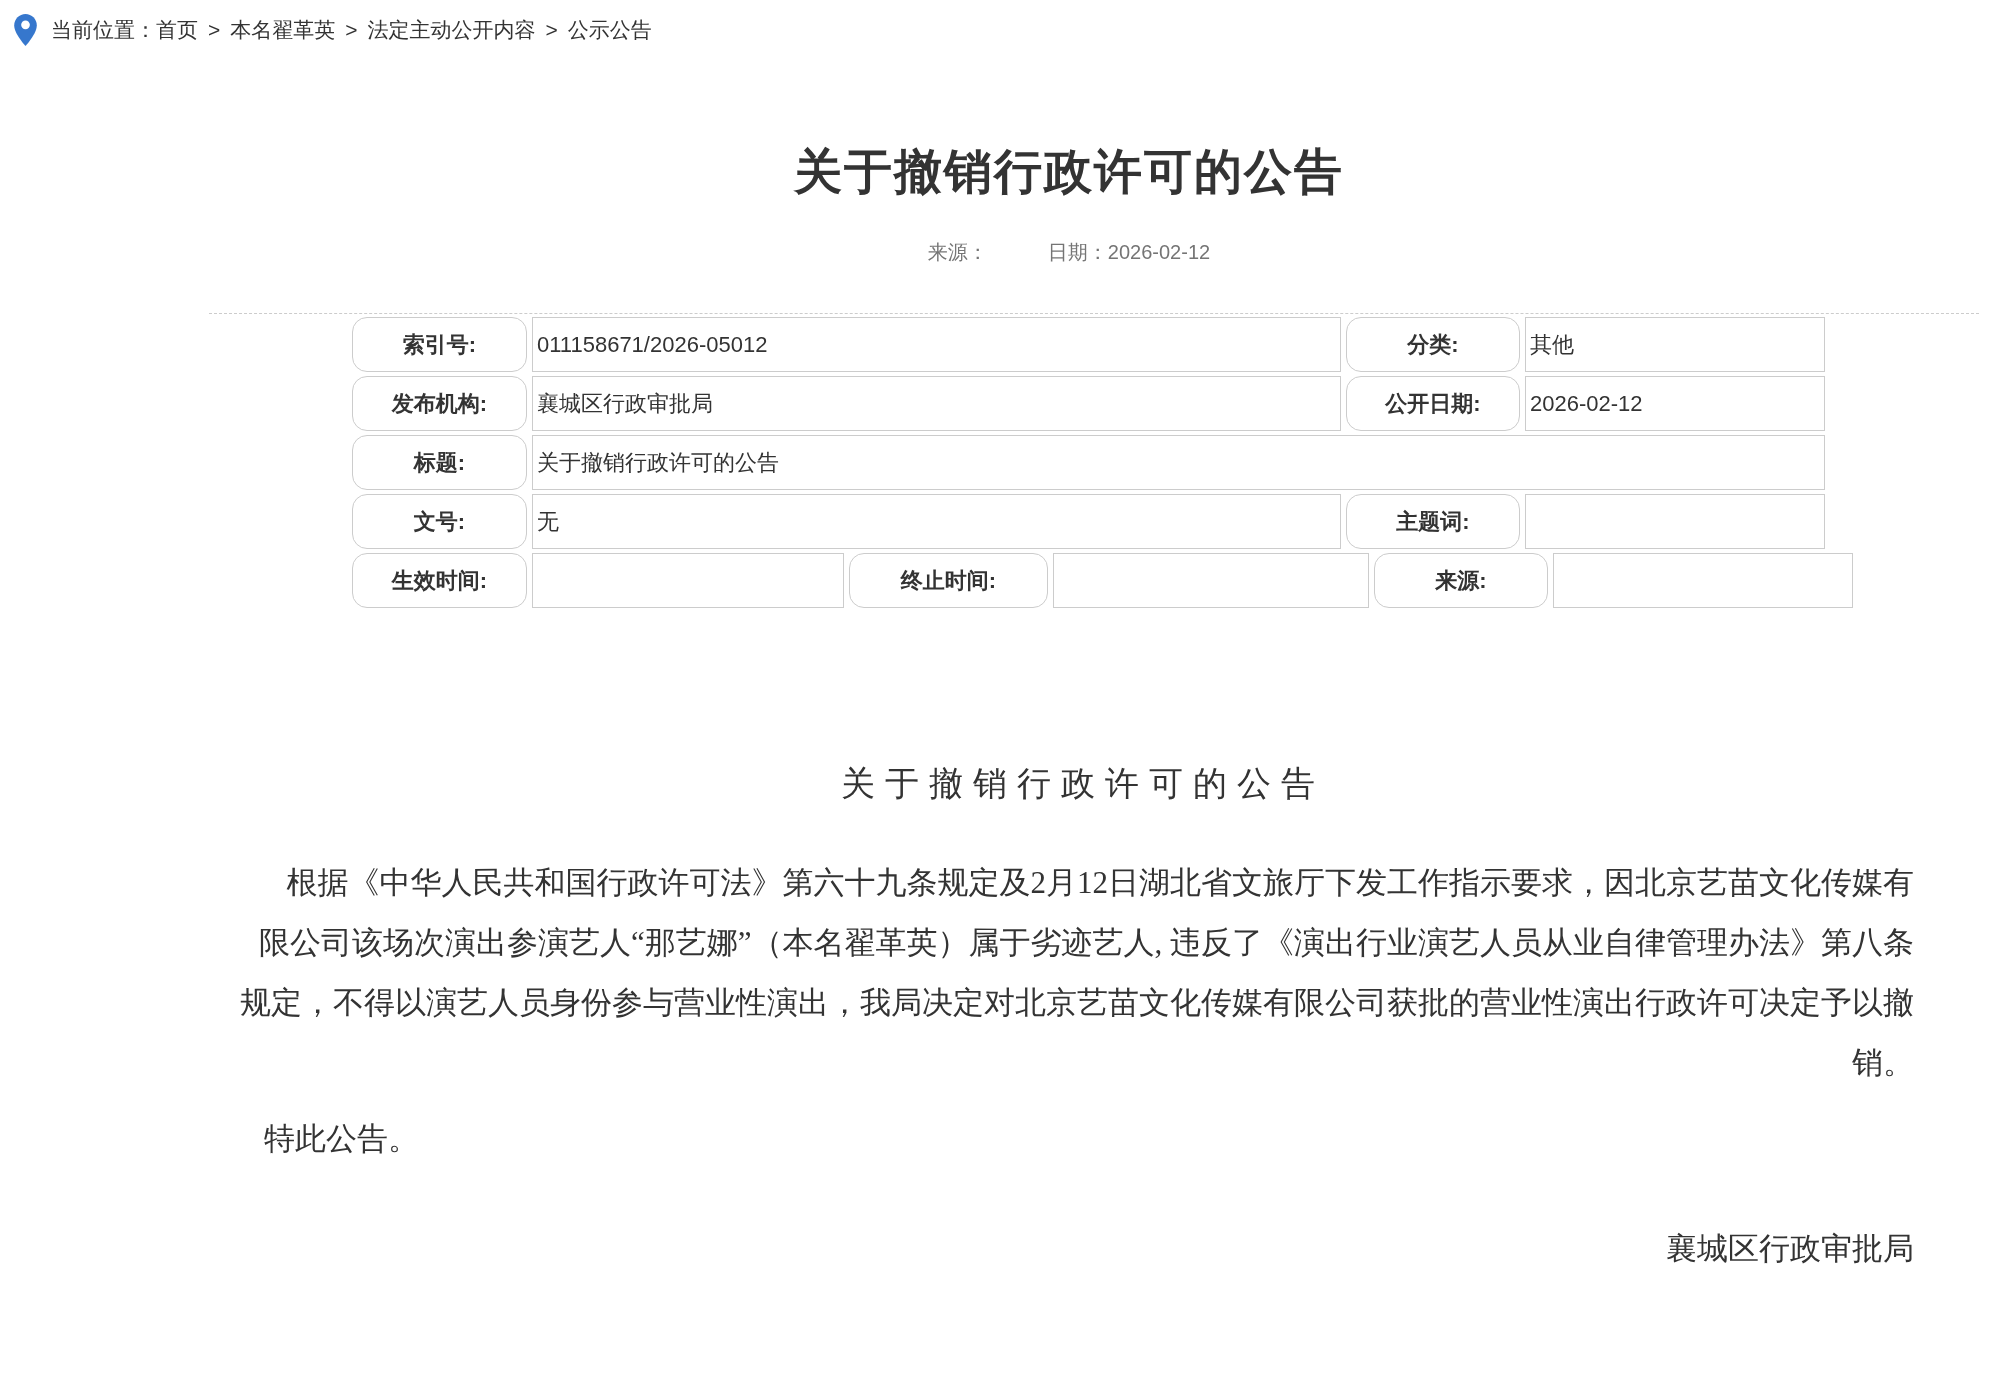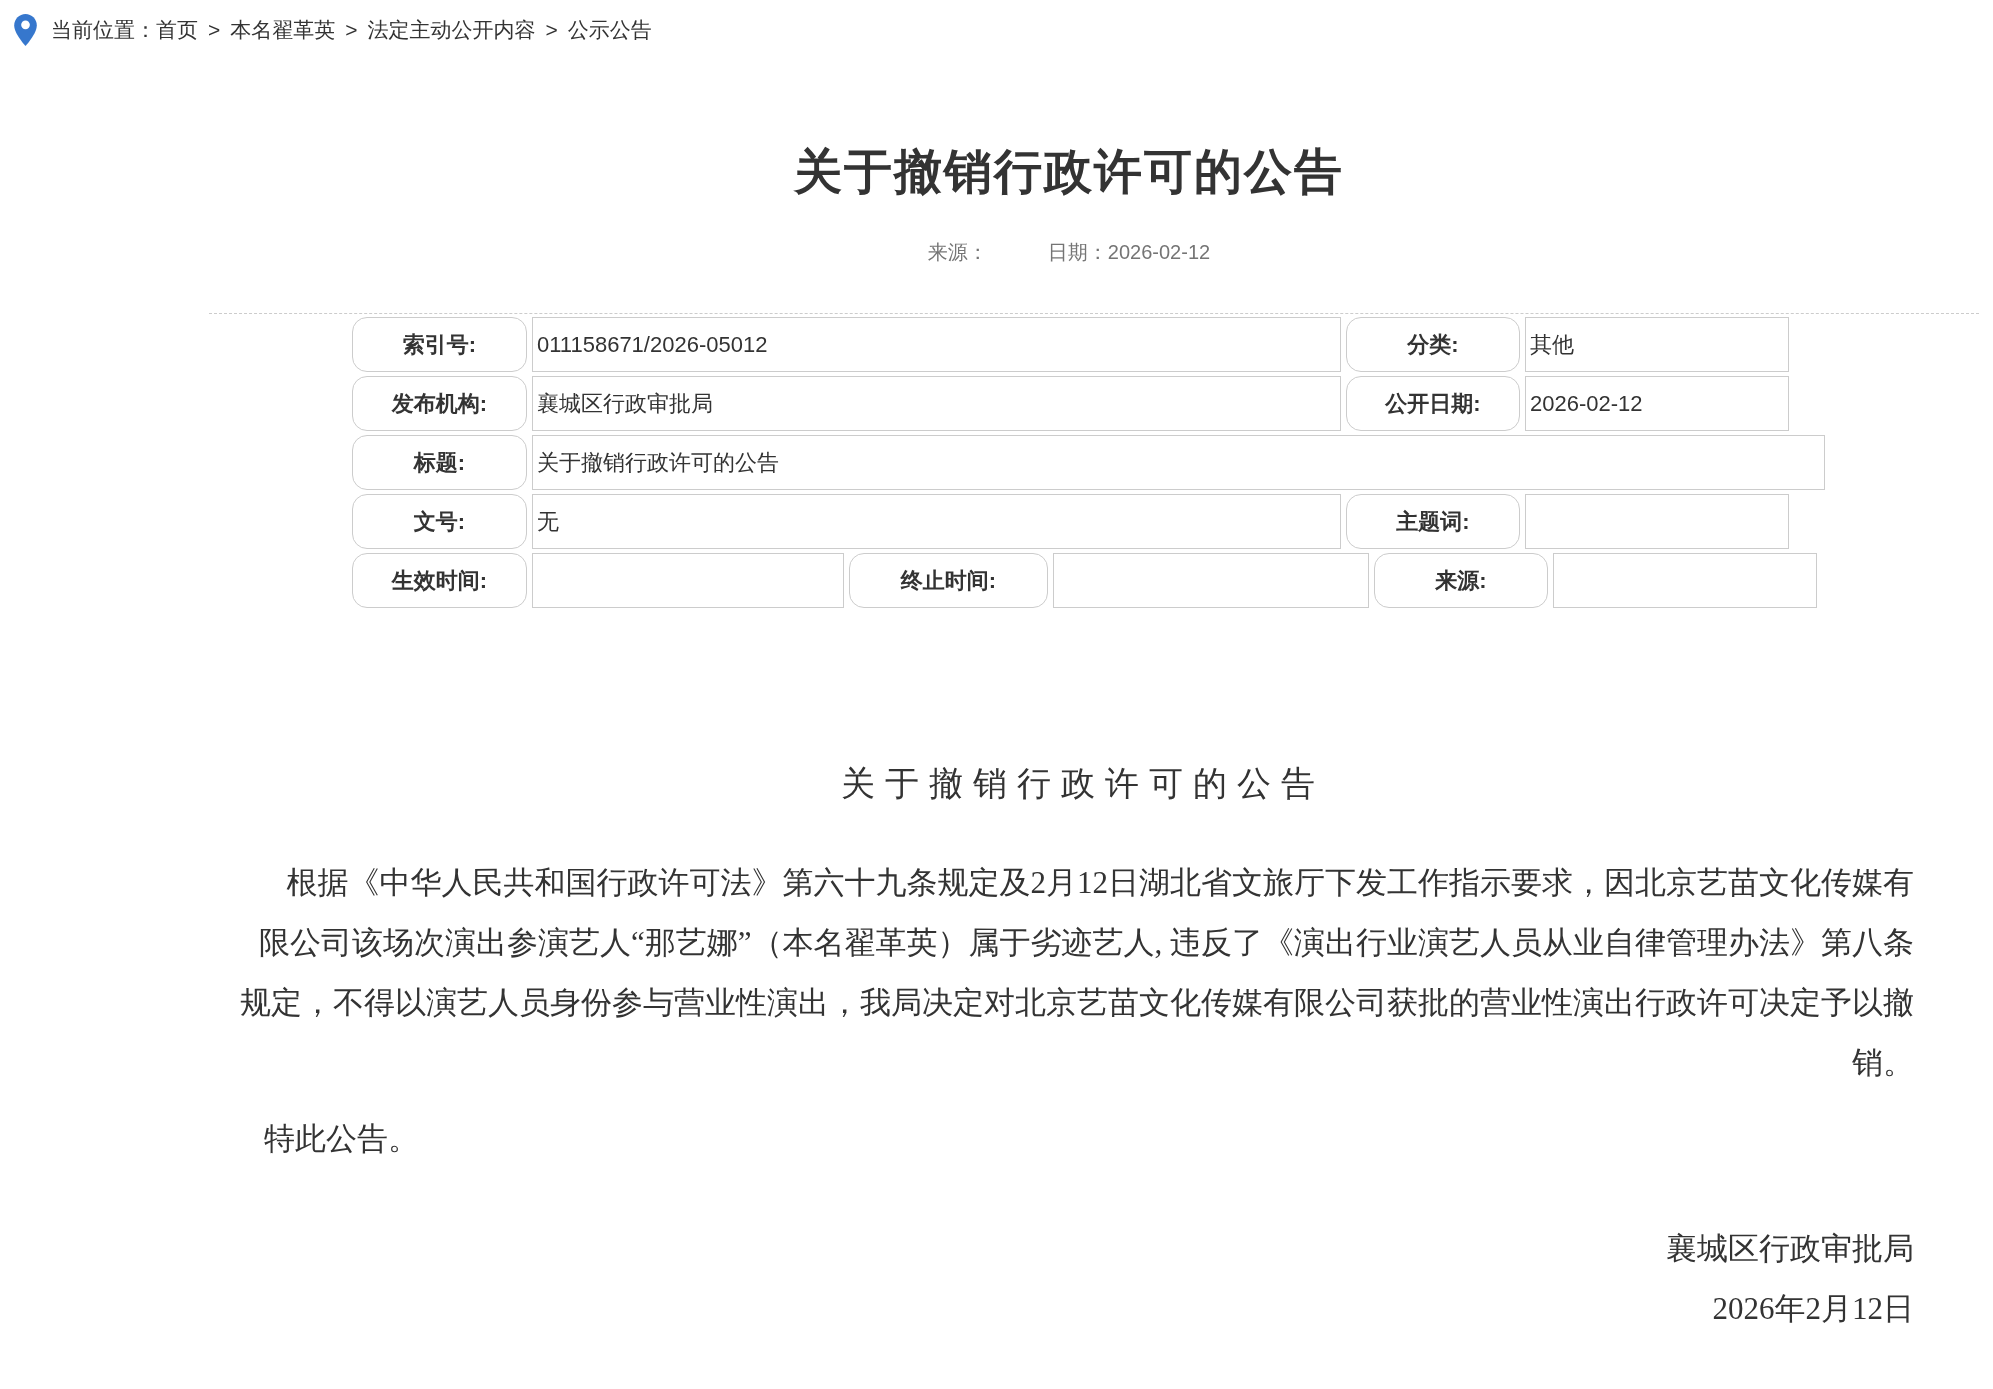--- a/index.html
+++ b/index.html
@@ -31,21 +31,21 @@
   }
   
   .meta-table{margin-top:3px;margin-left:208px;display:flex;flex-direction:column;gap:4px;}
   .mrow{display:flex;gap:5px;}
   .cell{
     box-sizing:border-box;height:55px;border:1px solid #cccccc;background:#fff;
     display:flex;align-items:center;font-size:22px;color:#333;overflow:hidden;
   }
   .cell.label{justify-content:center;font-weight:bold;border-radius:15px;}
   .cell.value{padding-left:4px;}
-  .w-a{width:175px}.w-b{width:809px}.w-c{width:174px}.w-d{width:264px}
+  .w-a{width:175px}.w-b{width:809px}.w-c{width:174px}.w-d{width:300px}
   .w-wide{width:1293px}.w-e{width:312px}.w-f{width:199px}.w-g{width:316px}
   
   .article{
     font-family:"Liberation Serif",serif;color:#333;
     padding-left:58px;padding-right:80px;
   }
   .article-heading{
     margin-top:152px;text-align:center;font-size:34px;line-height:48px;
     letter-spacing:10px;padding-left:50px;
   }
@@ -123,17 +123,16 @@
 
   <div class="article">
     <div class="article-heading">关于撤销行政许可的公告</div>
     <div class="article-paragraph">根据《中华人民共和国行政许可法》第六十九条规定及2月12日湖北省文旅厅下发工作指示要求，因北京艺苗文化传媒有
 限公司该场次演出参演艺人“那艺娜”（本名翟革英）属于劣迹艺人, 违反了《演出行业演艺人员从业自律管理办法》第八条
 规定，不得以演艺人员身份参与营业性演出，我局决定对北京艺苗文化传媒有限公司获批的营业性演出行政许可决定予以撤
 销。</div>
     <div class="article-closing">特此公告。</div>
     <div class="signature-block">
       <div>襄城区行政审批局</div>
-      <div>2026年2月12日</div>
     </div>
   </div>
 
 </div>
 
 </body></html>

